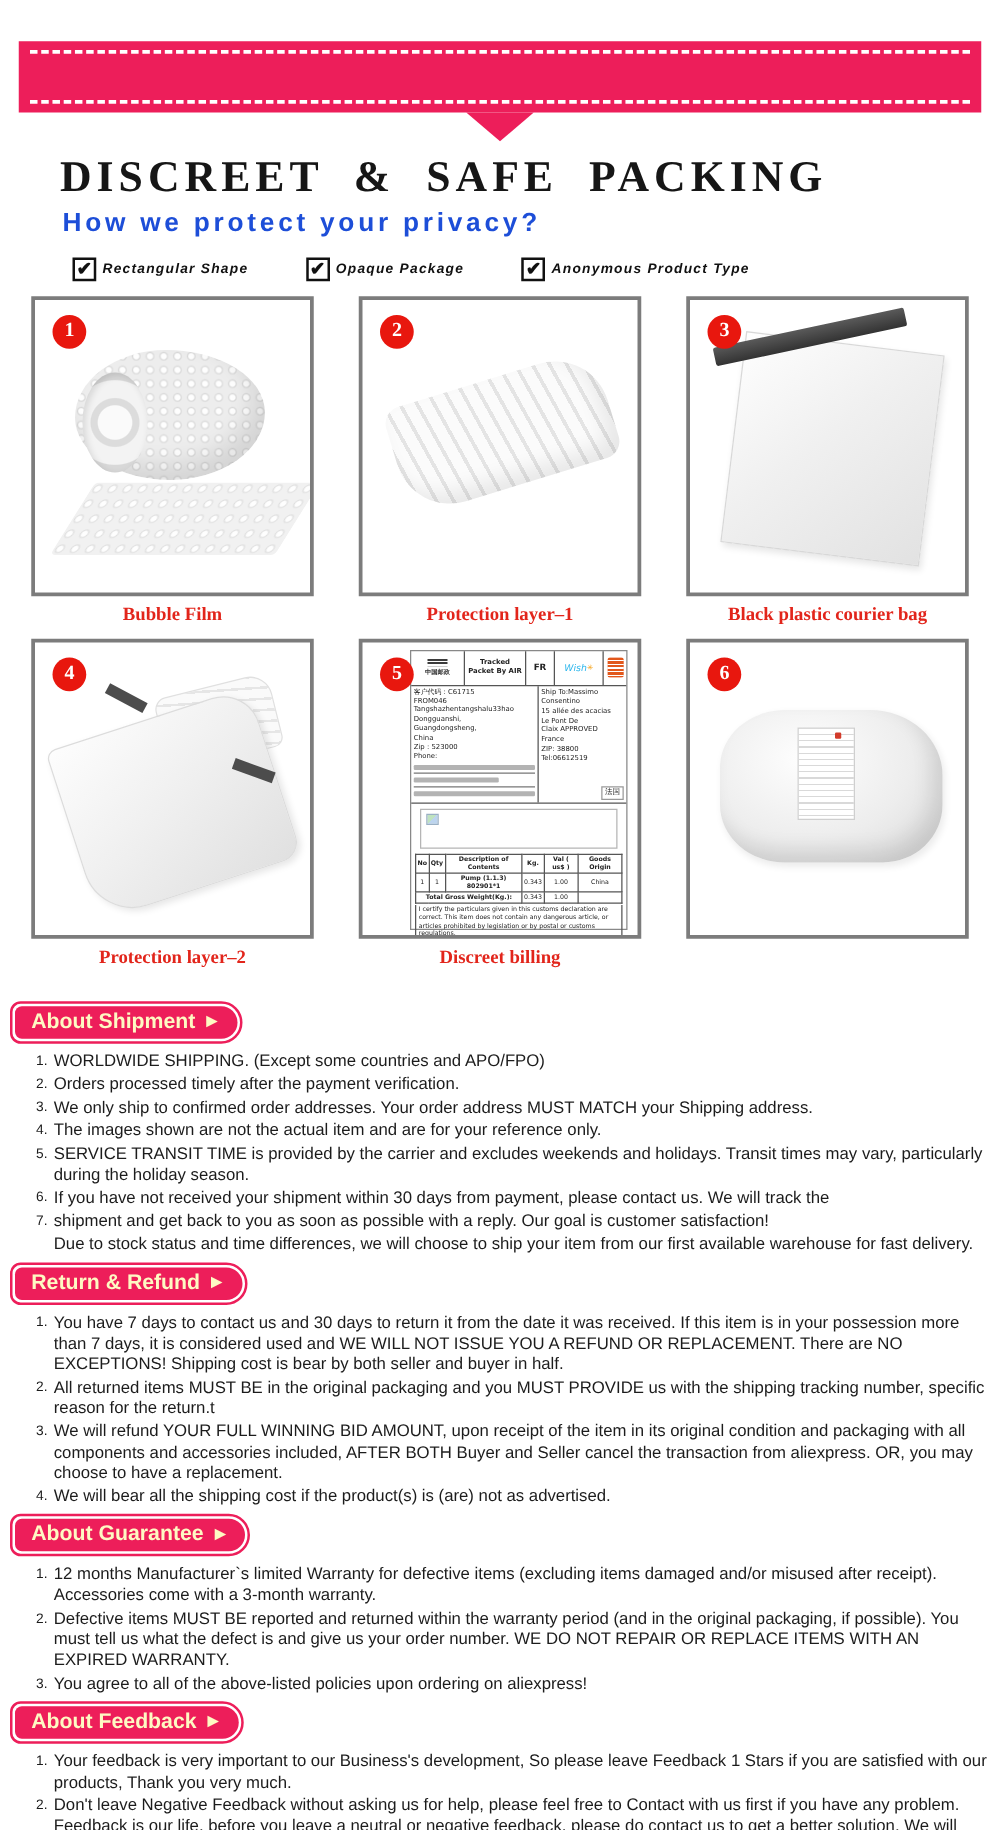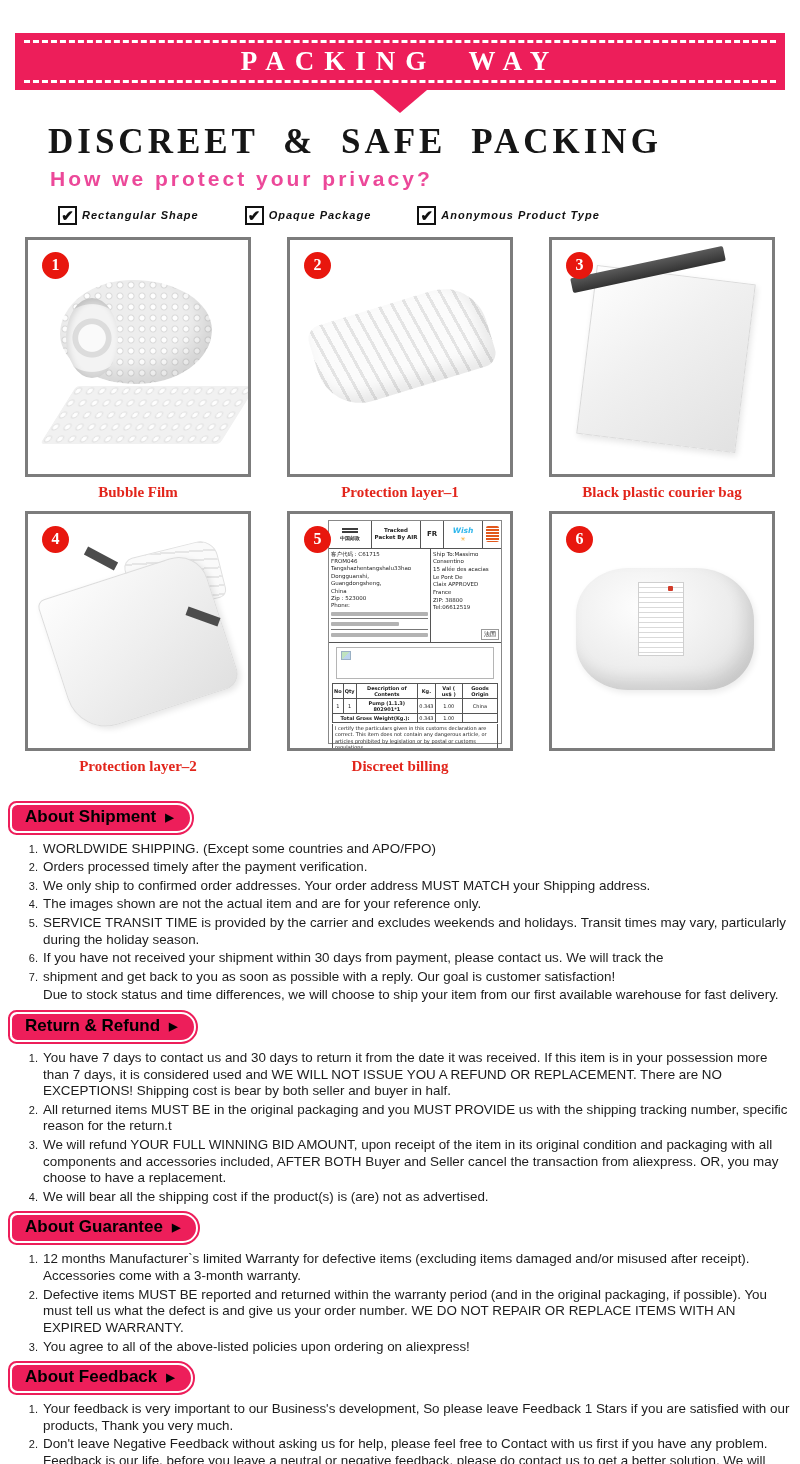--- a/index.html
+++ b/index.html
@@ -14,21 +14,21 @@
   .dash.top{top:7px}.dash.bot{bottom:7px}
   .banner-title{color:#fff;font-family:"Liberation Serif",serif;font-weight:bold;
                 font-size:27px;letter-spacing:10px;word-spacing:16px;}
   .pointer{width:0;height:0;margin:0 auto;
            border-left:27px solid transparent;border-right:27px solid transparent;
            border-top:23px solid #ED1E5A;}
 
   
   .h1{margin:10px 0 0 48px;font-family:"Liberation Serif",serif;font-weight:bold;
       font-size:35px;line-height:1.1;letter-spacing:4px;word-spacing:12px;color:#161616;}
-  .h2{margin:5px 0 0 50px;font-size:21px;font-weight:bold;letter-spacing:3px;color:#ec4899;}
+  .h2{margin:5px 0 0 50px;font-size:21px;font-weight:bold;letter-spacing:3px;color:#1d4ed8;}
 
   
   .features{display:flex;gap:46px;margin:15px 0 0 58px;align-items:center;}
   .feature{display:flex;align-items:center;gap:5px;}
   .checkbox{width:15px;height:15px;border:2px solid #111;display:flex;align-items:center;
             justify-content:center;font-size:15px;font-weight:bold;color:#111;line-height:1;}
   .feature-label{font-size:11px;font-weight:bold;font-style:italic;letter-spacing:1px;color:#111;}
 
   
   .grid{display:grid;grid-template-columns:repeat(3,226px);justify-content:space-between;
@@ -86,21 +86,21 @@
   .label-box{position:absolute;left:38px;top:6px;width:172px;height:222px;border:1px solid #888;
      background:#fff;font-family:"DejaVu Sans",sans-serif;color:#222;}
   .lab-header{display:flex;border-bottom:1px solid #555;height:27px;align-items:stretch;}
   .lab-cell{border-right:1px solid #555;display:flex;align-items:center;justify-content:center;
      text-align:center;overflow:hidden;}
   .lab-cell:last-child{border-right:none;}
   .lc-post{width:42px;flex-direction:column;font-size:5px;font-weight:bold;color:#333;gap:1px;}
   .post-mark{width:16px;height:6px;background:repeating-linear-gradient(#3c3c3c 0 1.5px,#fff 1.5px 3px);}
   .lc-service{width:46px;font-size:5.5px;font-weight:bold;line-height:1.2;padding:1px;}
   .lc-fr{width:22px;font-size:7px;font-weight:bold;}
-  .lc-wish{width:38px;font-size:7.5px;font-weight:bold;font-style:italic;color:#2fb7ec;flex-direction:column;}
+  .lc-wish{width:38px;font-size:7.5px;font-weight:normal;font-style:italic;color:#2fb7ec;}
   .wish-star{color:#f5a623;font-size:6px;}
   .lc-stamp{flex:1;}
   .stamp{width:13px;height:16px;background:#e2571b;border-radius:2px;
      background-image:repeating-linear-gradient(#e2571b 0 2px,#fff 2px 3px);}
   .lab-addr{display:flex;border-bottom:1px solid #555;}
   .lab-from{width:97px;border-right:1px solid #555;padding:2px;font-size:5.5px;line-height:1.35;}
   .lab-to{flex:1;padding:2px;font-size:5.5px;line-height:1.4;position:relative;}
   .bar{height:4px;background:#b3b3b3;border-radius:1px;margin:2px 0;filter:blur(.5px);}
   .bar.short{width:70%;}
   .sub-row{border-top:1px solid #777;padding:1px 0;}
@@ -113,36 +113,35 @@
   table.customs th{font-weight:bold;}
   .certify{font-size:5px;margin:1px 3px 0;line-height:1.3;border:1px solid #555;border-top:none;
      padding:1px 2px;}
 
   
   .policies{margin:26px 0 0 8px;}
   .sec{margin-bottom:4px;}
   .sec-badge-outer{display:inline-block;border:2px solid #ED1E5A;border-radius:9px 18px 18px 9px;
      padding:2px;background:#fff;margin-left:0;}
   .sec-badge{display:flex;align-items:center;gap:9px;background:#ED1E5A;
-     border-radius:6px 14px 14px 6px;padding:2px 16px 4px 13px;color:#000000;
+     border-radius:6px 14px 14px 6px;padding:2px 16px 4px 13px;color:#fef9c3;
      font-weight:bold;font-size:17px;}
   .play{font-size:11px;line-height:1;padding-top:1px;}
   .plist{margin:6px 0 4px 0;}
   .pitem{display:flex;width:788px;}
   .pnum{width:30px;min-width:30px;text-align:right;padding-right:5px;font-size:11px;
         padding-top:2px;color:#1c1c1c;}
   .ptxt{flex:1;font-size:13.4px;line-height:1.24;padding-bottom:2px;color:#1c1c1c;}
 </style>
 </head>
 <body>
 
 <div class="banner-wrap">
   <div class="banner">
     <div class="dash top"></div>
-    <div class="banner-title">PACKING WAY</div>
     <div class="dash bot"></div>
   </div>
   <div class="pointer"></div>
 </div>
 
 <div class="h1">DISCREET &amp; SAFE PACKING</div>
 <div class="h2">How we protect your privacy?</div>
 
 <div class="features">
   <div class="feature">

